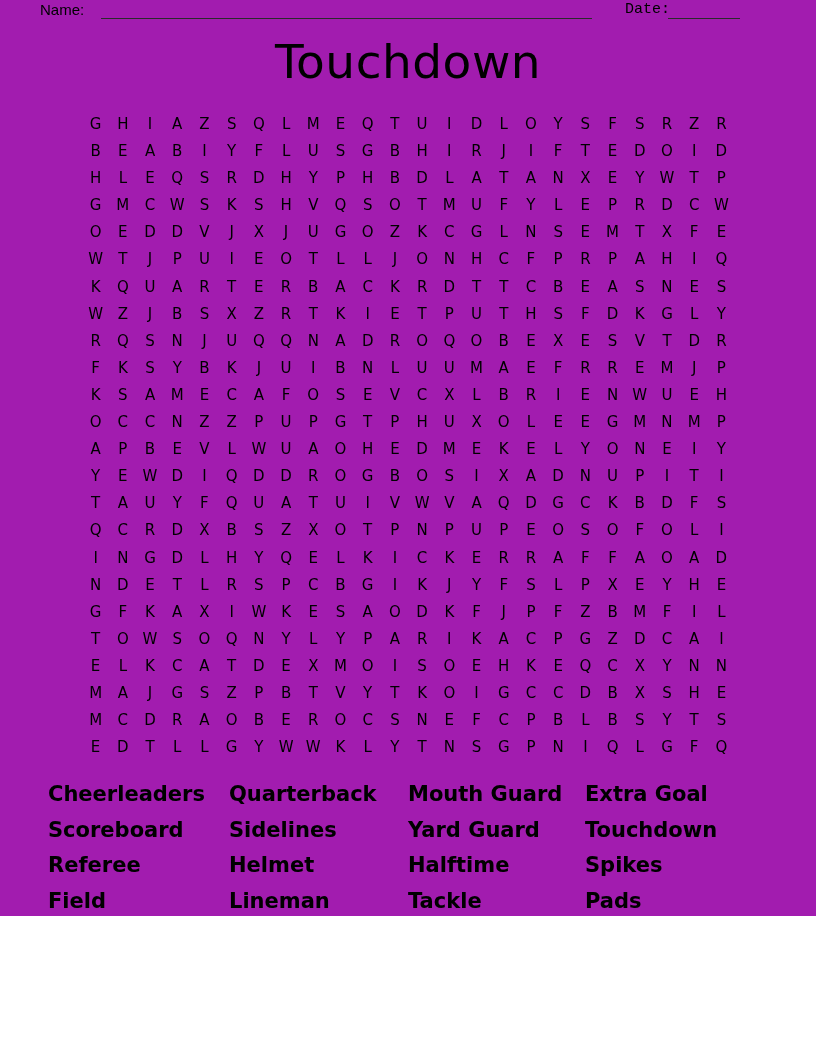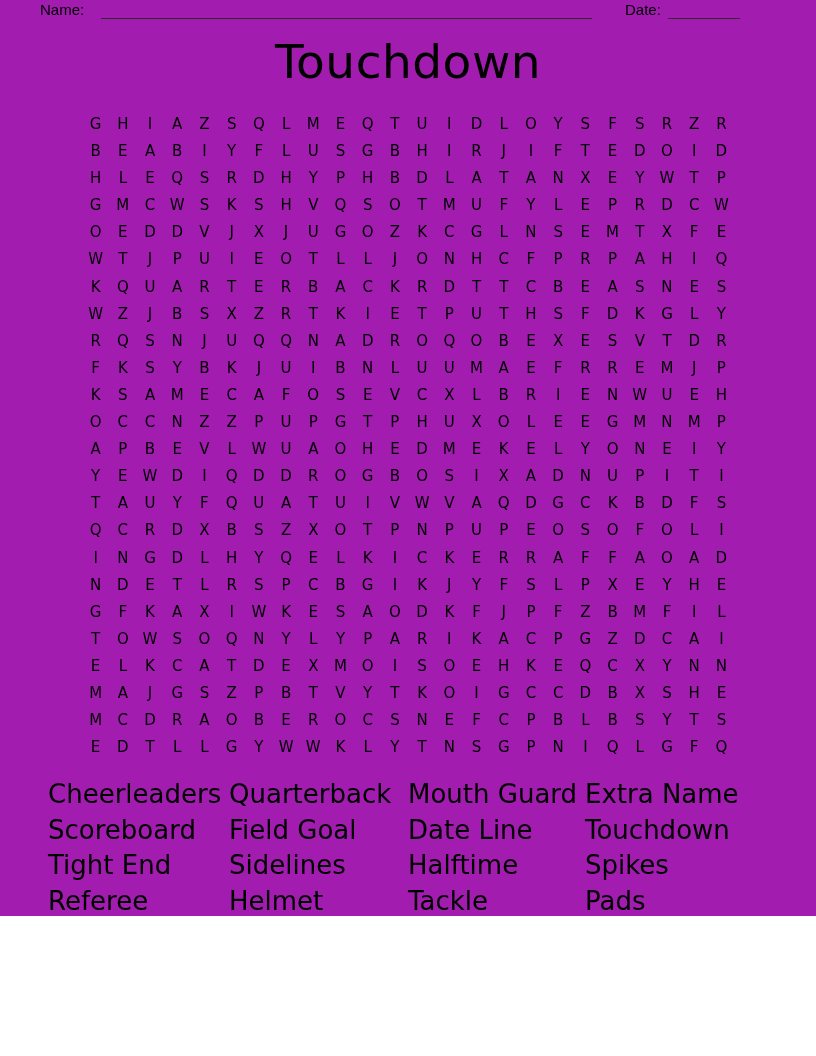--- a/index.html
+++ b/index.html
@@ -15,21 +15,21 @@
   
   .hdr-label {
     position: absolute;
     top: 1px;
     font-family: "Liberation Sans", sans-serif;
     font-size: 15px;
     color: #000000;
     white-space: nowrap;
   }
   .name-label { left: 40px; }
-  .date-label { left: 625px; }
+  .date-label { left: 625px; font-family: Liberation Mono, monospace; }
   .write-line {
     position: absolute;
     top: 18px;
     height: 0;
     border-bottom: 1.5px solid #2b2b2b;
   }
   .name-line { left: 101px; width: 491px; }
   .date-line { left: 668px; width: 72px; }
   
   .title {
@@ -63,22 +63,22 @@
   
   .bank {
     position: absolute;
     left: 48px;
     top: 777px;
     width: 720px;
     display: grid;
     grid-template-columns: 181px 179px 177px 1fr;
   }
   .bank-word {
-    font-size: 26px;
-    font-weight: 400;
+    font-size: 21px;
+    font-weight: 700;
     line-height: 35.7px;
     white-space: nowrap;
     font-family: "DejaVu Sans", sans-serif;
   }
 </style>
 </head>
 <body>
 
 <div class="page">
 
@@ -666,38 +666,36 @@
       <span class="cell">L</span>
       <span class="cell">G</span>
       <span class="cell">F</span>
       <span class="cell">Q</span>
     </div>
 
   <div class="bank">
       <div>
         <div class="bank-word">Cheerleaders</div>
         <div class="bank-word">Scoreboard</div>
-        <div class="bank-word">Tight End</div>
         <div class="bank-word">Referee</div>
-        <div class="bank-word">Kicker</div>
+        <div class="bank-word">Field</div>
       </div>
       <div>
         <div class="bank-word">Quarterback</div>
-        <div class="bank-word">Field Goal</div>
         <div class="bank-word">Sidelines</div>
         <div class="bank-word">Helmet</div>
         <div class="bank-word">Lineman</div>
       </div>
       <div>
         <div class="bank-word">Mouth Guard</div>
-        <div class="bank-word">Date Line</div>
+        <div class="bank-word">Yard Guard</div>
         <div class="bank-word">Halftime</div>
         <div class="bank-word">Tackle</div>
       </div>
       <div>
-        <div class="bank-word">Extra Name</div>
+        <div class="bank-word">Extra Goal</div>
         <div class="bank-word">Touchdown</div>
         <div class="bank-word">Spikes</div>
         <div class="bank-word">Pads</div>
       </div>
     </div>
 
 </div>
 
 </body></html>

